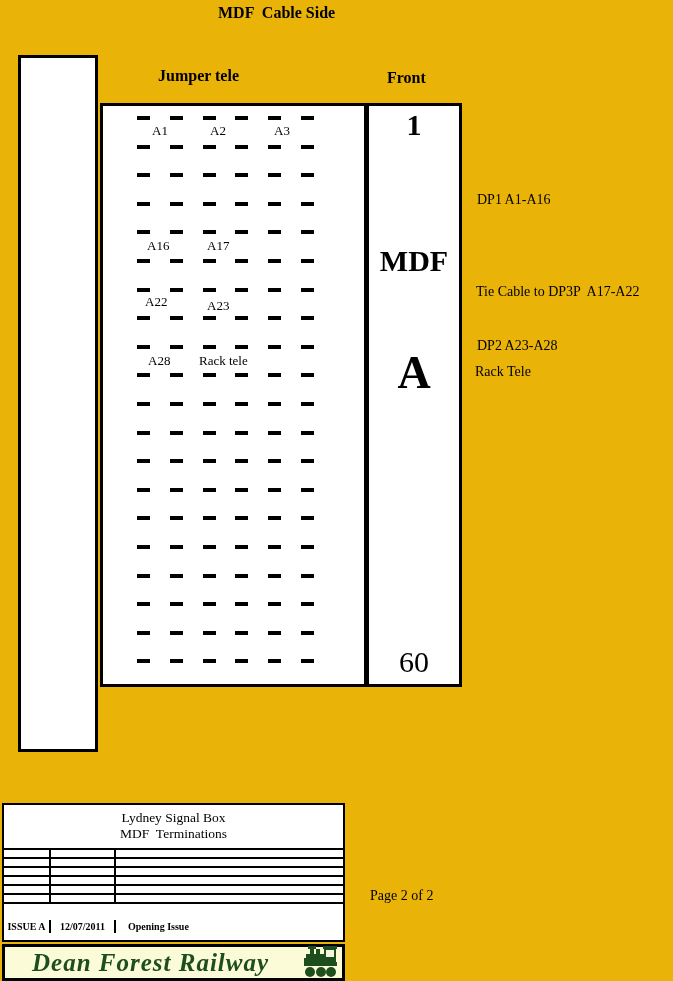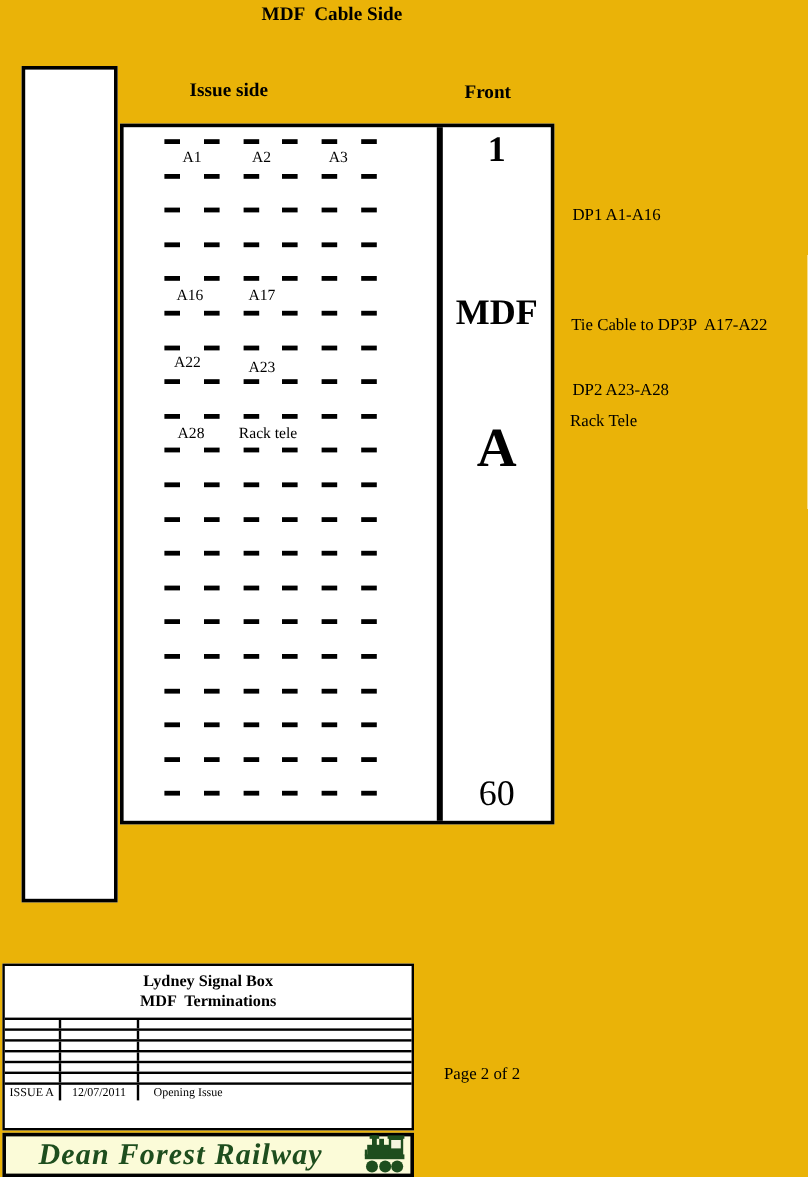--- a/index.html
+++ b/index.html
@@ -25,47 +25,47 @@
   .fc-mdf{top:138px;font-size:30px;font-weight:bold;line-height:34px;}
   .fc-letter{top:243px;font-size:46px;font-weight:bold;line-height:48px;}
   .fc-sixty{top:539px;font-size:30px;line-height:34px;}
 
   
   .dash-row{position:absolute;left:137px;width:177px;height:4px;display:flex;justify-content:space-between;}
   .dash{width:13px;height:4px;background:#000;}
   .term-label{position:absolute;font-size:13px;line-height:15px;white-space:pre;}
 
   
-  .side-note{position:absolute;font-size:14px;line-height:16px;white-space:pre;}
+  .side-note{position:absolute;font-size:14px;line-height:16px;white-space:pre;margin-top:20px;}
   .page-indicator{left:370px;top:888px;font-size:14px;}
 
   
   .title-block{left:2px;top:803px;width:343px;height:139px;border:2px solid #000;box-sizing:border-box;background:#fff;}
-  .tb-head{height:45px;border-bottom:2px solid #000;box-sizing:border-box;text-align:center;font-weight:bold;font-size:13.5px;line-height:16px;padding-top:5px;}
+  .tb-head{height:45px;border-bottom:2px solid #000;box-sizing:border-box;text-align:center;font-weight:normal;font-size:13.5px;line-height:16px;padding-top:5px;}
   .tb-dwg{height:23px;border-bottom:2px solid #000;box-sizing:border-box;text-align:center;font-weight:bold;font-size:18px;line-height:20px;}
   .tb-row{display:grid;grid-template-columns:47px 65px 1fr;}
   .tb-row-empty{height:9px;border-bottom:2px solid #000;box-sizing:border-box;}
   .tb-col{border-right:2px solid #000;box-sizing:border-box;height:100%;}
   .tb-col:last-child{border-right:none;}
-  .tb-issue{height:13px;font-size:10px;font-weight:normal;line-height:13px;}
+  .tb-issue{height:13px;font-size:10px;font-weight:bold;line-height:13px;margin-top:16px;}
   .tb-issue .tb-col{text-align:center;}
   .tb-issue .tb-desc{text-align:left;padding-left:12px;}
 
   
   .banner{left:2px;top:944px;width:343px;height:37px;border:3px solid #000;box-sizing:border-box;display:flex;align-items:center;}
   .banner-text{font-size:25px;font-weight:bold;font-style:italic;line-height:29px;padding-left:27px;letter-spacing:1px;}
   .loco{position:absolute;right:3px;bottom:0px;}
 </style>
 </head>
 <body>
 
 <div class="canvas">
 
   <div class="abs page-title pre">MDF  Cable Side</div>
-  <div class="abs jumper-label">Issue side</div>
+  <div class="abs jumper-label">Jumper tele</div>
   <div class="abs front-label">Front</div>
 
   <div class="abs blank-panel"></div>
 
   <div class="abs frame-box">
     <div class="frame-divider"></div>
     <div class="front-col">
       <div class="fc fc-one">1</div>
       <div class="fc fc-mdf">MDF</div>
       <div class="fc fc-letter">A</div>

